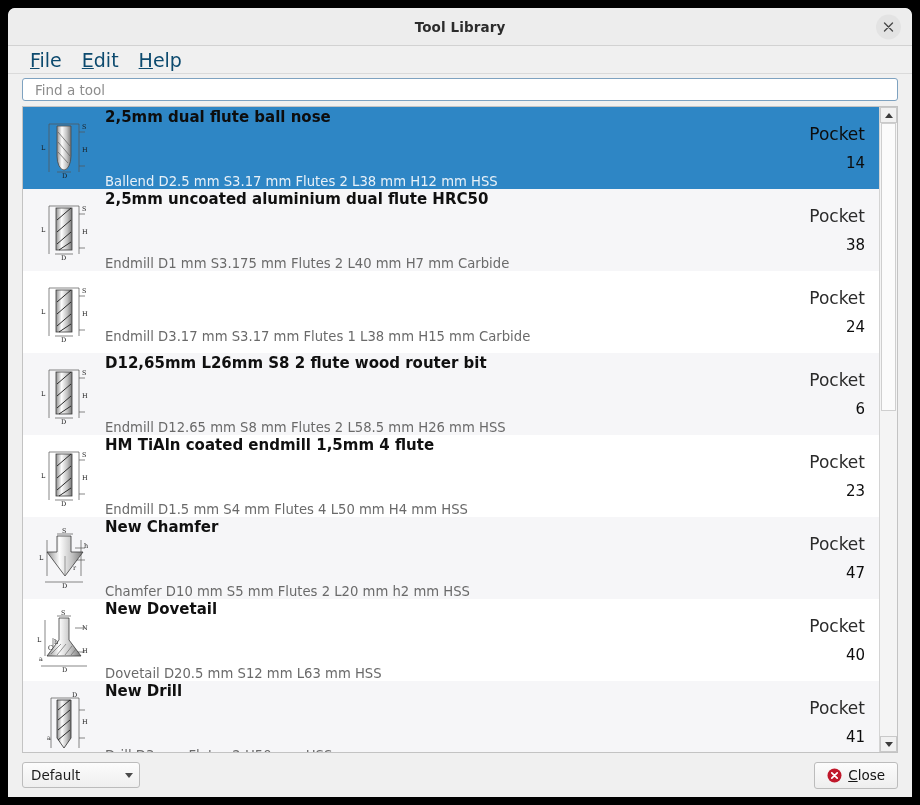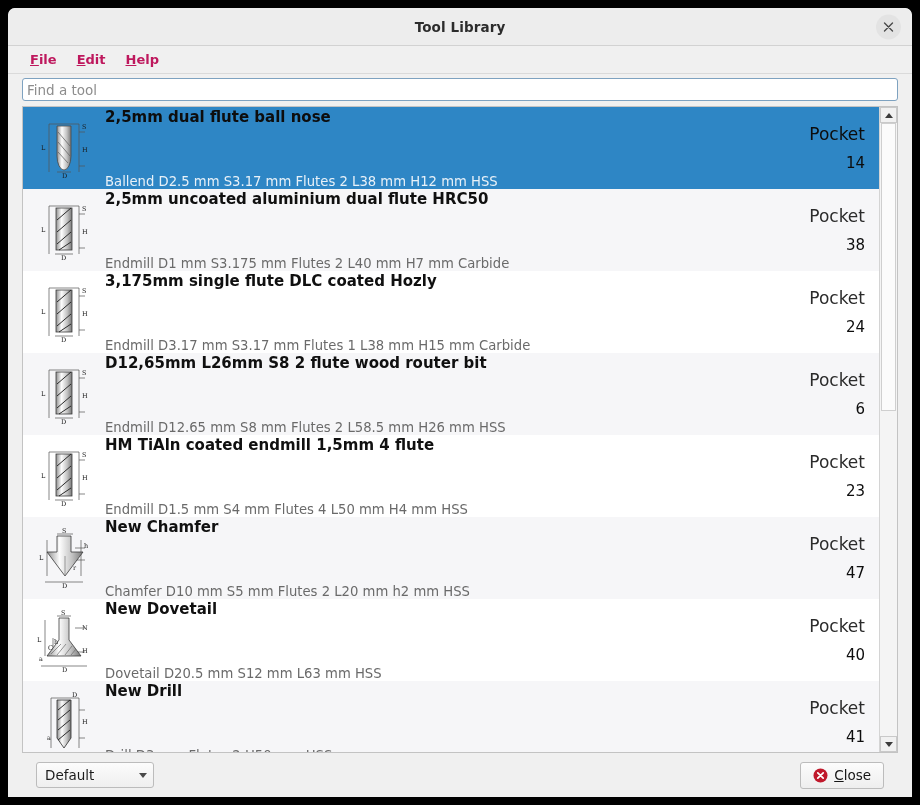--- a/index.html
+++ b/index.html
@@ -55,46 +55,45 @@
     flex: 0 0 28px;
     height: 28px;
     background: #f0f0f0;
     border-bottom: 1px solid #dadada;
     display: flex;
     align-items: center;
     padding-left: 22px;
     box-sizing: border-box;
   }
   .menu-item {
-    font-size: 13px;
-    color: #be185d;
+    font-size: 19px;
+    color: #0c4a6e;
     margin-right: 20px;
     cursor: default;
     white-space: nowrap;
-    font-weight: bold;
   }
   .menu-item .mn { text-decoration: underline; }
   
   .search-wrap {
     flex: 0 0 32px;
     padding: 4px 14px 5px 14px;
     box-sizing: border-box;
     background: #f0f0f0;
   }
   .search-input {
     width: 100%;
     height: 23px;
     box-sizing: border-box;
     border: 1px solid #7ea2c0;
     border-radius: 3px;
     background: #ffffff;
     font-size: 13.5px;
     font-family: "DejaVu Sans", sans-serif;
     color: #333;
-    padding: 0 4px;
+    padding: 0 12px;
     outline: none;
   }
   .search-input::placeholder { color: #8d8d8d; opacity: 1; }
   
   .list-area {
     flex: 1 1 auto;
     position: relative;
     margin: 0 14px 0 14px;
     border: 1px solid #c3c3c3;
     background: #ffffff;
@@ -206,21 +205,21 @@
     border-top: 5px solid #3b3b3b;
   }
   
   .bottombar {
     flex: 0 0 44px;
     height: 44px;
     background: #f0f0f0;
     display: flex;
     align-items: center;
     justify-content: space-between;
-    padding: 0 28px;
+    padding: 0 14px;
     box-sizing: border-box;
   }
   .combo {
     width: 118px;
     height: 26px;
     box-sizing: border-box;
     border: 1px solid #bcbcbc;
     border-radius: 3px;
     background: linear-gradient(#fcfcfc, #efefef);
     display: flex;
@@ -370,21 +369,20 @@
               <path d="M44 50 L50 50" stroke="#555" stroke-width=".7" fill="none"></path>
               <rect x="21" y="10" width="16" height="42" fill="url(#gendmill-tool-icon)" stroke="#3a3a3a" stroke-width=".8"></rect>
               <path d="M22 22 L36 10 M22 34 L36 22 M22 46 L36 34 M24 52 L36 44" stroke="#2b2b2b" stroke-width="1" fill="none"></path>
               <text x="6" y="34" font-family="DejaVu Serif, serif" font-size="6.5" fill="#1a1a1a">L</text>
               <text x="47" y="13" font-family="DejaVu Serif, serif" font-size="6.5" fill="#1a1a1a">S</text>
               <text x="47" y="36" font-family="DejaVu Serif, serif" font-size="6.5" fill="#1a1a1a">H</text>
               <text x="26" y="62" font-family="DejaVu Serif, serif" font-size="6.5" fill="#1a1a1a">D</text>
             </svg>
           </div>
           <div class="row-text">
-            <div class="row-title">3,175mm single flute DLC coated Hozly</div>
             <div class="row-sub">Endmill D3.17 mm S3.17 mm Flutes 1 L38 mm H15 mm Carbide</div>
           </div>
           <div class="row-pocket">
             <div class="pocket-label">Pocket</div>
             <div class="pocket-num">24</div>
           </div>
         </div>
         <div class="row alt">
           <div class="row-icon">
             <svg width="58" height="64" viewBox="0 0 58 64">

